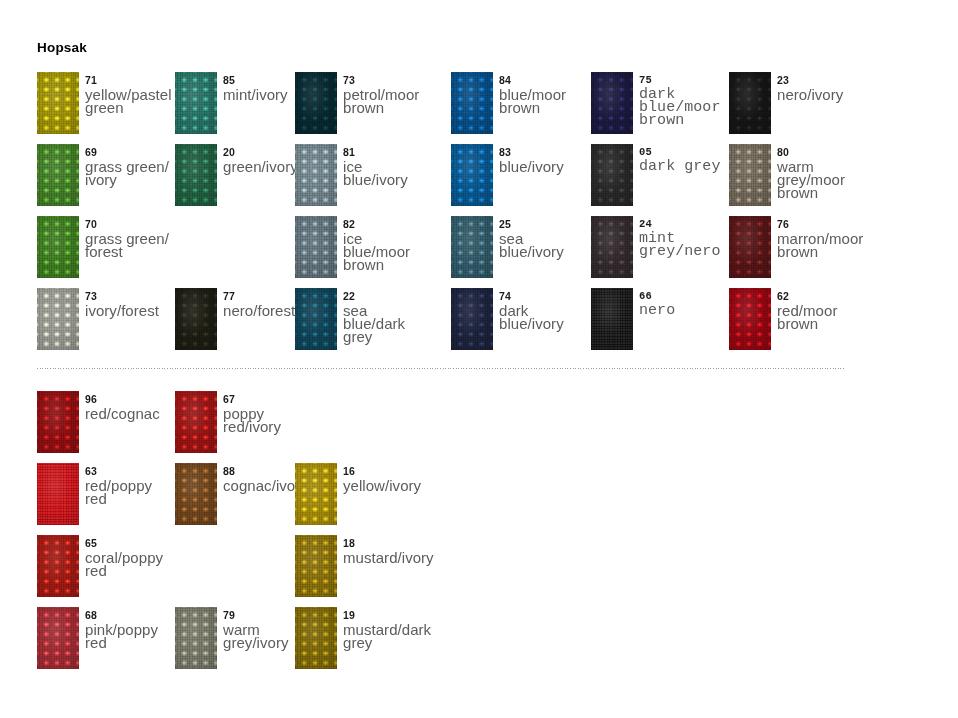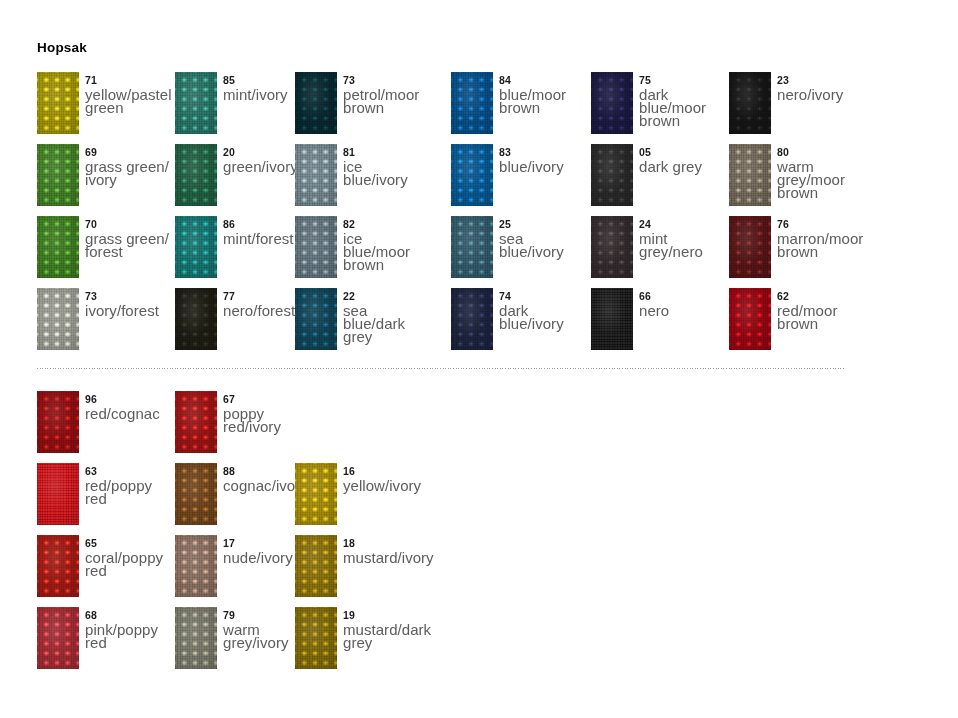--- a/index.html
+++ b/index.html
@@ -52,21 +52,21 @@
   .swatch-item {
     position: absolute;
     top: 0;
     width: 135px;
     height: 72px;
   }
   .swatch-item[data-col="0"] { left: 37px; }
   .swatch-item[data-col="1"] { left: 175px; }
   .swatch-item[data-col="2"] { left: 295px; }
   .swatch-item[data-col="3"] { left: 451px; }
-  .swatch-item[data-col="4"] { left: 591px; }
+  .swatch-item[data-col="4"] { left: 591px; font-family: Liberation Mono, monospace; }
   .swatch-item[data-col="5"] { left: 729px; }
 
   
   .chip {
     position: absolute;
     left: 0;
     top: 0;
     width: 42px;
     height: 62px;
     overflow: hidden;
@@ -326,32 +326,20 @@
             <div class="weave w-a"></div>
             <div class="grain"></div>
             <div class="vig"></div>
           </div>
           <div class="meta">
             <div class="code">70</div>
             <div class="name">grass green/
 forest</div>
           </div>
         </div>
-        <div class="swatch-item" data-col="1">
-          <div class="chip" style="--c1: #20a8a2; --c2: #1f3d32; --hi: #4ad2cc; --hi2: #356050; --c1d: #156d69; --c2d: #142821; background-color: rgb(31, 61, 50);">
-            <div class="weave w-b"></div>
-            <div class="weave w-a"></div>
-            <div class="grain"></div>
-            <div class="vig"></div>
-          </div>
-          <div class="meta">
-            <div class="code">86</div>
-            <div class="name">mint/forest</div>
-          </div>
-        </div>
         <div class="swatch-item" data-col="2">
           <div class="chip" style="--c1: #8fa8b4; --c2: #3c322a; --hi: #bdd0d9; --hi2: #5e5043; --c1d: #5d6d75; --c2d: #27211b; background-color: rgb(60, 50, 42);">
             <div class="weave w-b"></div>
             <div class="weave w-a"></div>
             <div class="grain"></div>
             <div class="vig"></div>
           </div>
           <div class="meta">
             <div class="code">82</div>
             <div class="name">ice blue/moor
@@ -546,32 +534,20 @@
             <div class="weave w-b"></div>
             <div class="weave w-a"></div>
             <div class="grain"></div>
             <div class="vig"></div>
           </div>
           <div class="meta">
             <div class="code">65</div>
             <div class="name">coral/poppy red</div>
           </div>
         </div>
-        <div class="swatch-item" data-col="1">
-          <div class="chip" style="--c1: #c8a28c; --c2: #ece2d8; --hi: #e0c4b2; --hi2: #f8f2ea; --c1d: #82695b; --c2d: #99938c; background-color: rgb(236, 226, 216);">
-            <div class="weave w-b"></div>
-            <div class="weave w-a"></div>
-            <div class="grain"></div>
-            <div class="vig"></div>
-          </div>
-          <div class="meta">
-            <div class="code">17</div>
-            <div class="name">nude/ivory</div>
-          </div>
-        </div>
         <div class="swatch-item" data-col="2">
           <div class="chip" style="--c1: #c8a411; --c2: #ebe3c4; --hi: #e8c63a; --hi2: #f7f2dc; --c1d: #826b0b; --c2d: #99947f; background-color: rgb(235, 227, 196);">
             <div class="weave w-b"></div>
             <div class="weave w-a"></div>
             <div class="grain"></div>
             <div class="vig"></div>
           </div>
           <div class="meta">
             <div class="code">18</div>
             <div class="name">mustard/ivory</div>

